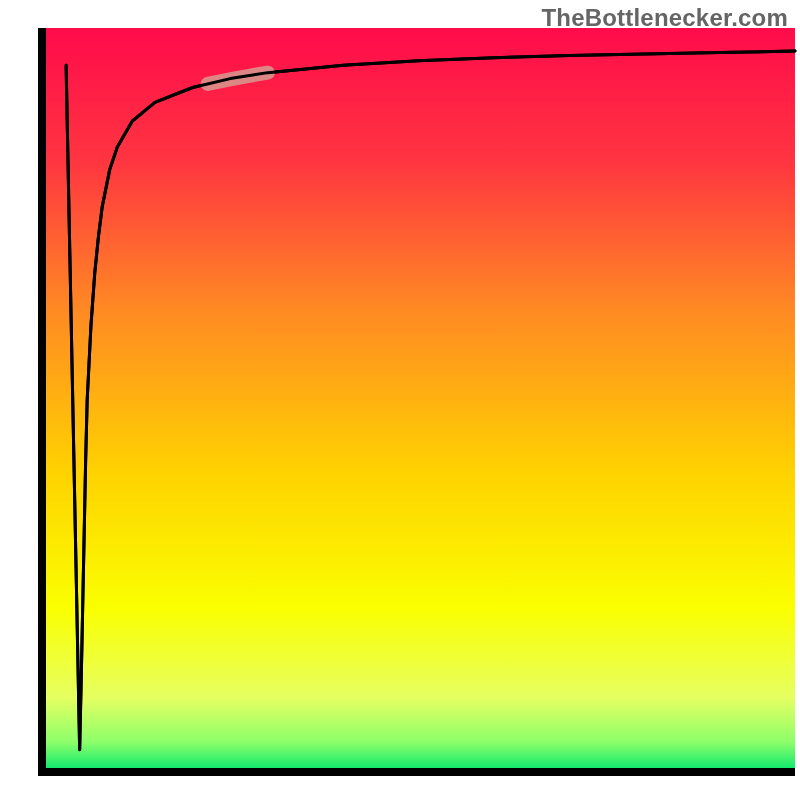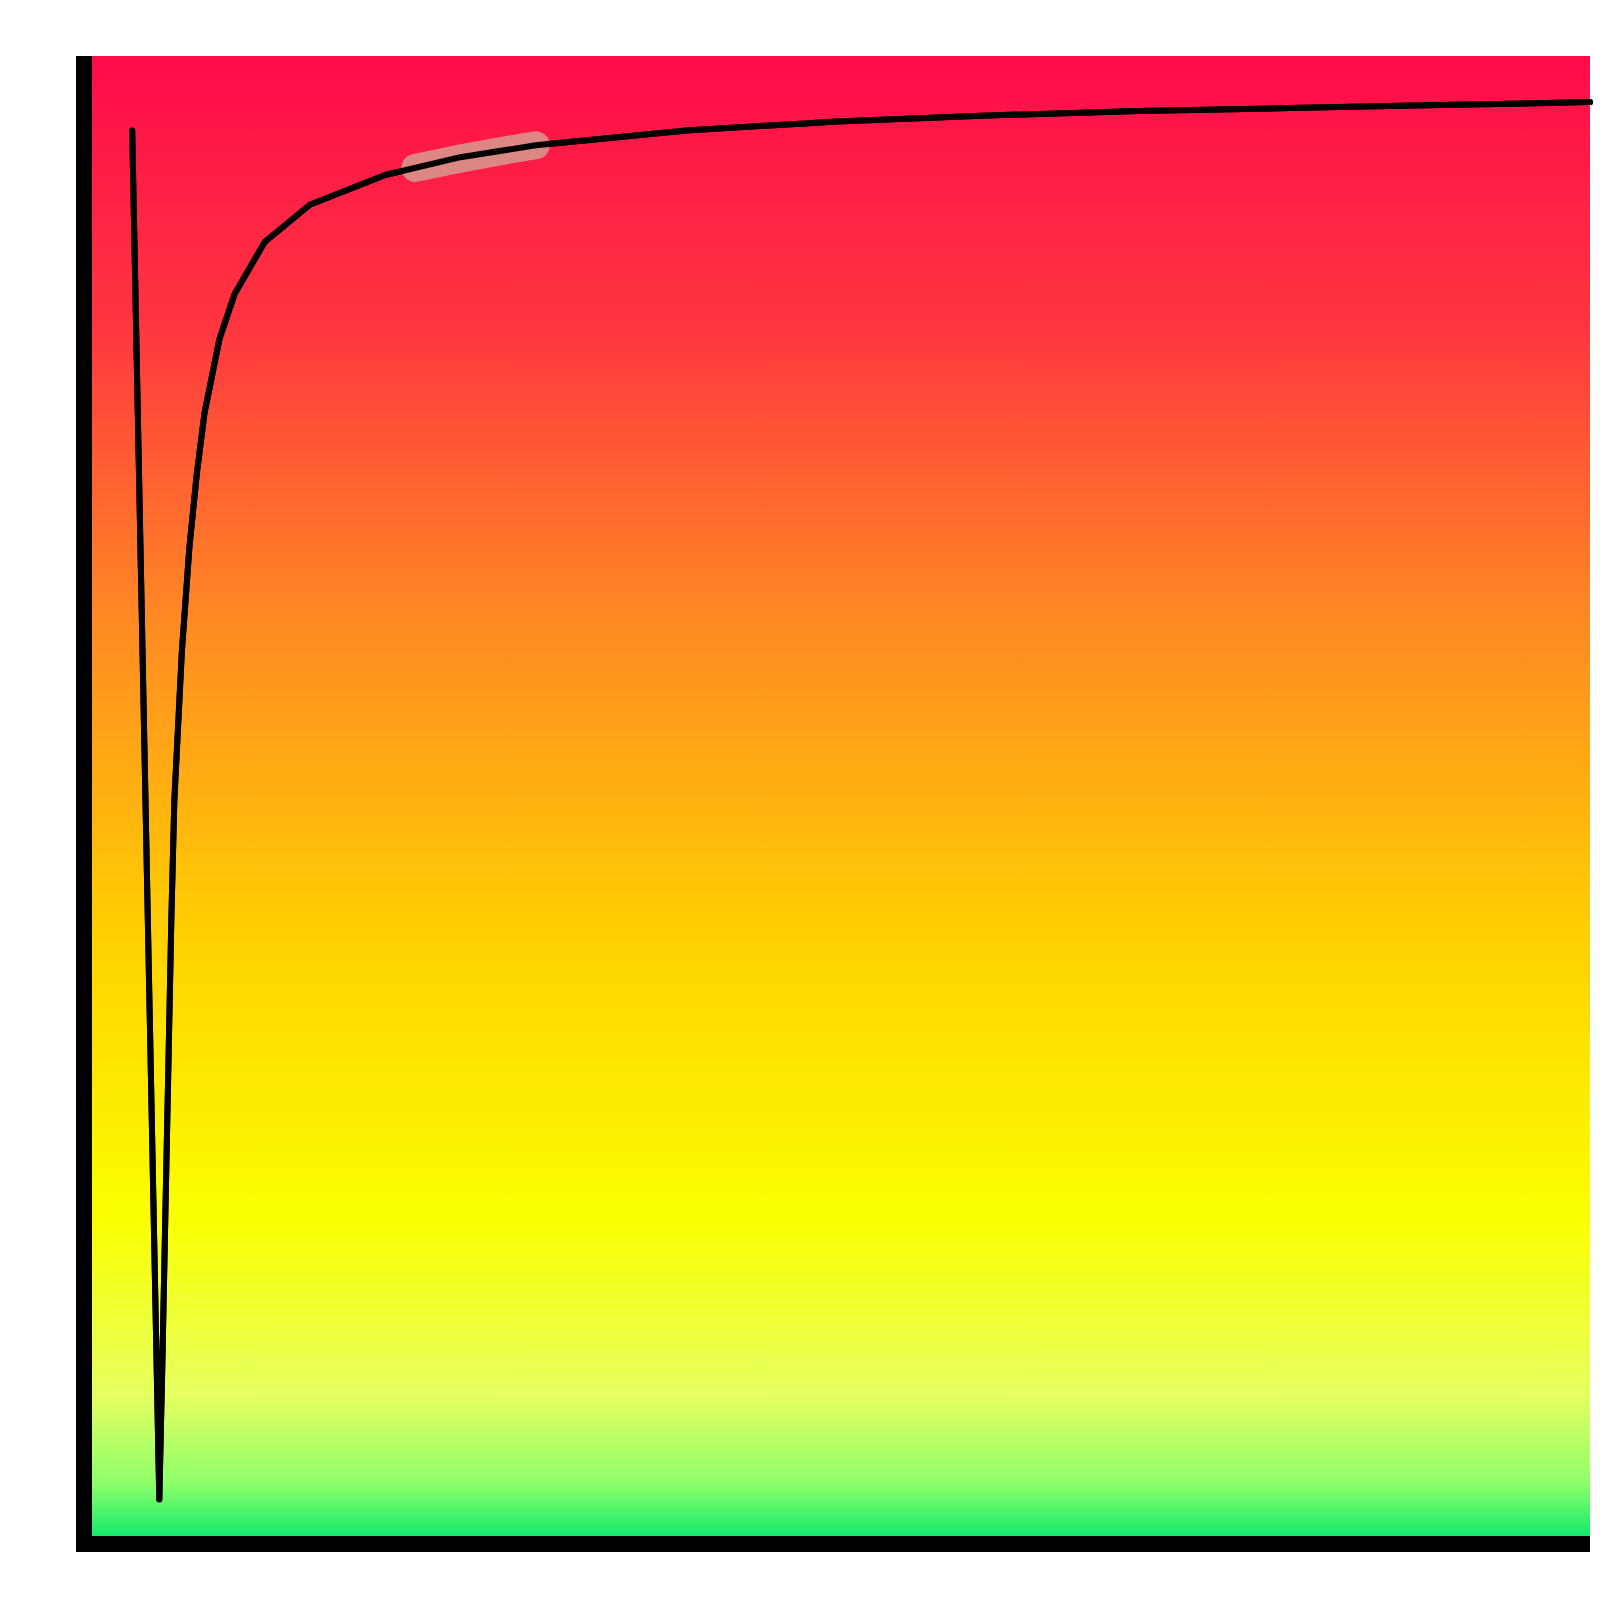--- a/index.html
+++ b/index.html
@@ -27,20 +27,21 @@
     z-index: 10;
   }
   svg {
     display: block;
   }
 </style>
 </head>
 <body>
 
 <div class="chart-container">
+  <div class="watermark">TheBottlenecker.com</div>
   <svg id="chart-svg" width="800" height="800" viewBox="0 0 800 800">
     <defs>
       <linearGradient id="bg-grad" x1="0" y1="0" x2="0" y2="1">
           <stop offset="0%" stop-color="#ff0b4b"></stop>
           <stop offset="18%" stop-color="#ff3540"></stop>
           <stop offset="38%" stop-color="#ff8a23"></stop>
           <stop offset="60%" stop-color="#ffd300"></stop>
           <stop offset="78%" stop-color="#faff00"></stop>
           <stop offset="90%" stop-color="#e6ff61"></stop>
           <stop offset="96%" stop-color="#8cff6a"></stop>

